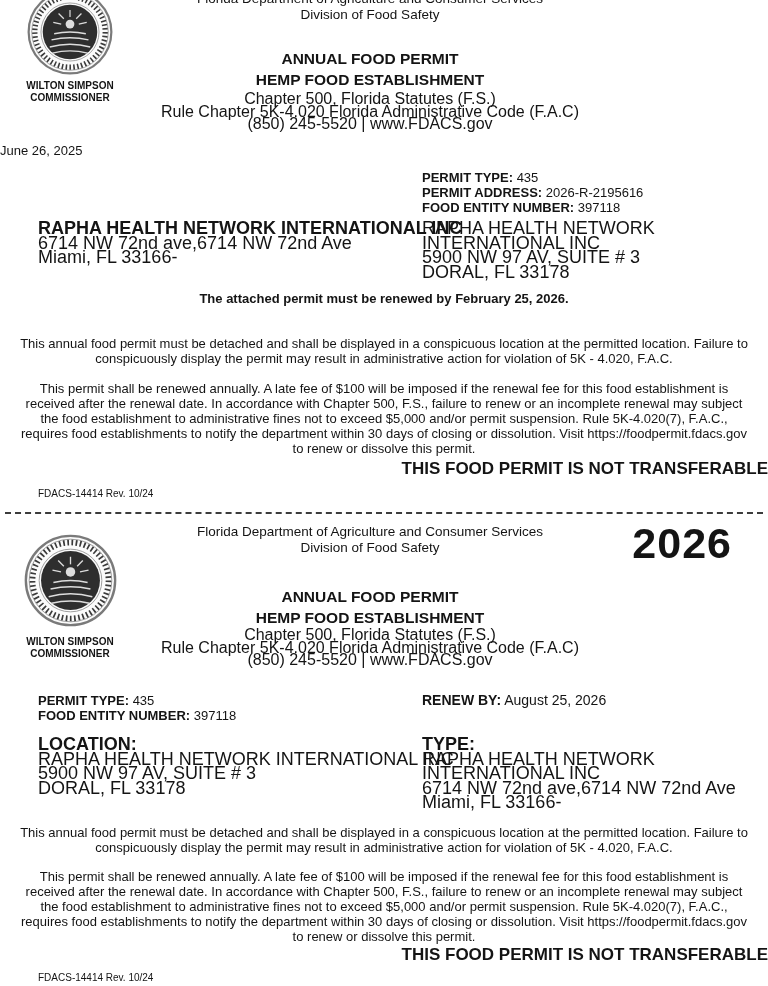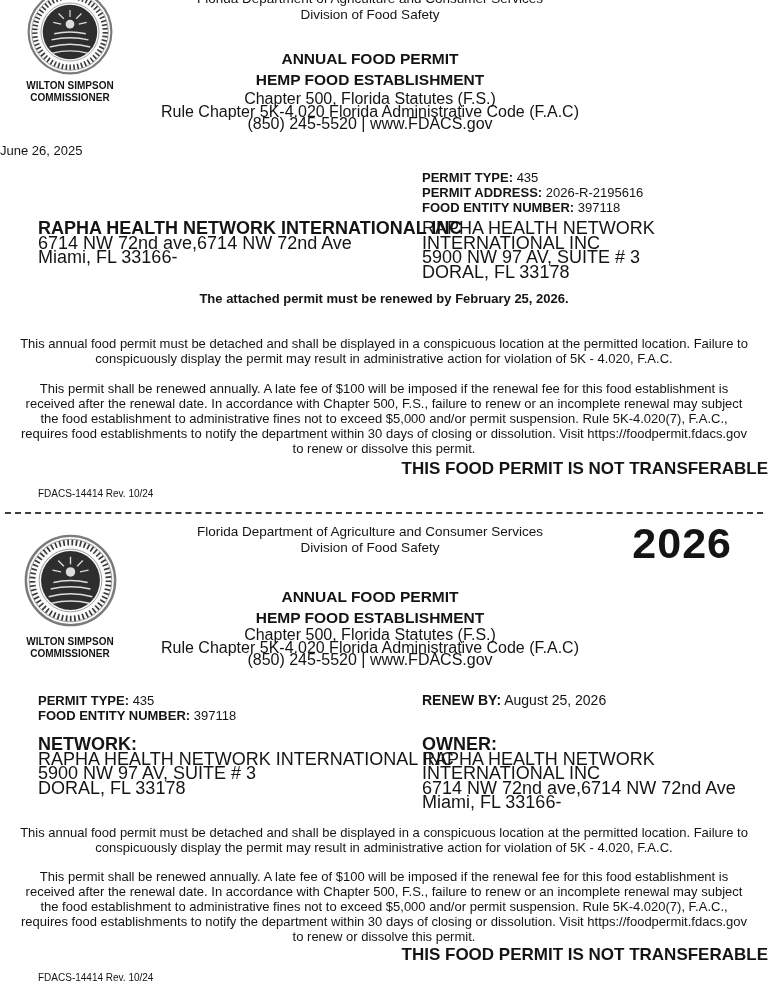--- a/index.html
+++ b/index.html
@@ -193,28 +193,28 @@
     <div class="kvblock kv2">
       <div><span class="b">PERMIT TYPE:</span> <span>435</span></div>
       <div><span class="b">FOOD ENTITY NUMBER:</span> <span>397118</span></div>
     </div>
 
     <div class="renewby2">
       <span class="b">RENEW BY:</span> <span>August 25, 2026</span>
     </div>
 
     <div class="addr locblock2">
-      <div class="b">NETWORK:</div>
+      <div class="b">LOCATION:</div>
       <div>RAPHA HEALTH NETWORK INTERNATIONAL INC</div>
       <div>5900 NW 97 AV, SUITE # 3</div>
       <div>DORAL, FL 33178</div>
     </div>
 
     <div class="addr ownerblock2">
-      <div class="b">OWNER:</div>
+      <div class="b">TYPE:</div>
       <div>RAPHA HEALTH NETWORK INTERNATIONAL INC</div>
       <div>6714 NW 72nd ave,6714 NW 72nd Ave</div>
       <div>Miami, FL 33166-</div>
     </div>
 
     <p class="para para2a">This annual food permit must be detached and shall be displayed in a conspicuous location at the permitted location. Failure to conspicuously display the permit may result in administrative action for violation of 5K - 4.020, F.A.C.</p>
     <p class="para para2b">This permit shall be renewed annually. A late fee of $100 will be imposed if the renewal fee for this food establishment is received after the renewal date. In accordance with Chapter 500, F.S., failure to renew or an incomplete renewal may subject the food establishment to administrative fines not to exceed $5,000 and/or permit suspension. Rule 5K-4.020(7), F.A.C., requires food establishments to notify the department within 30 days of closing or dissolution. Visit https://foodpermit.fdacs.gov to renew or dissolve this permit.</p>
 
     <div class="transfer transfer2">THIS FOOD PERMIT IS NOT TRANSFERABLE</div>
     <div class="formno formno2">FDACS-14414 Rev. 10/24</div>

